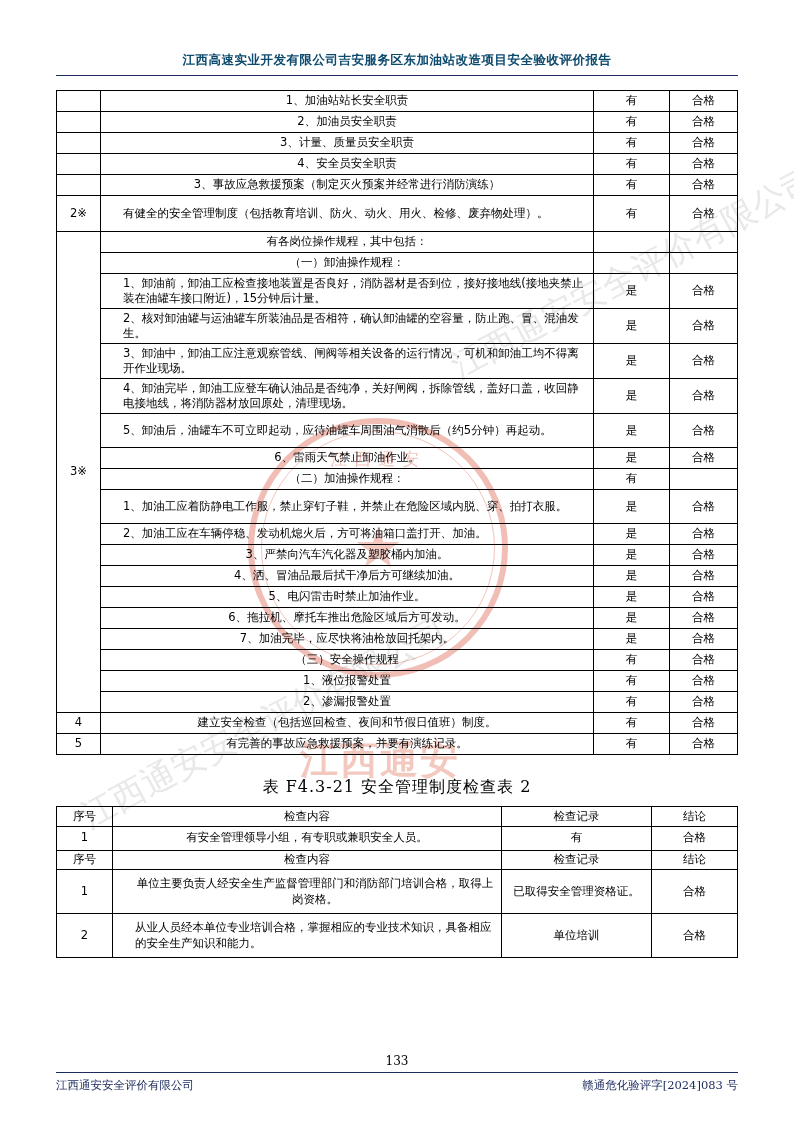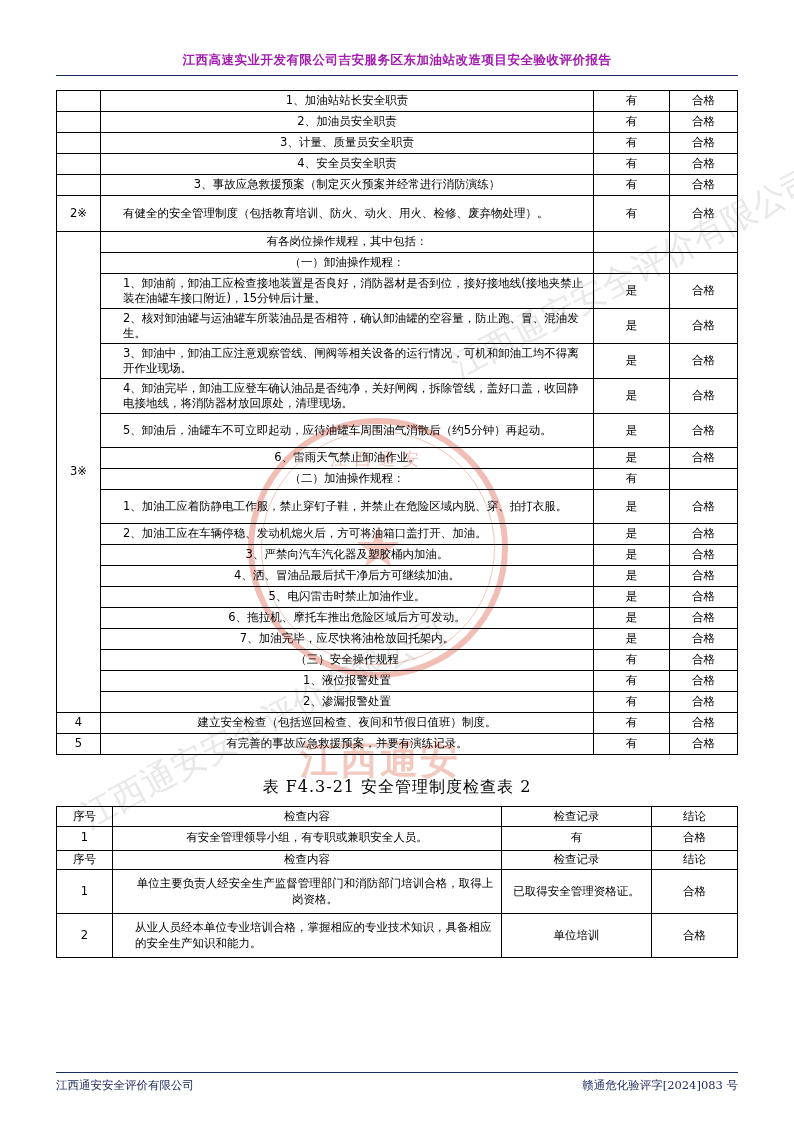--- a/index.html
+++ b/index.html
@@ -22,21 +22,21 @@
     box-sizing: border-box;
     padding: 52px 56px 40px 56px;
   }
   
   .doc-header {
     text-align: center;
     font-family: Liberation Serif, serif;
     font-weight: bold;
     font-size: 12.5px;
     letter-spacing: 0.5px;
-    color: #a21caf;
+    color: #0c4a6e;
     padding-bottom: 6px;
     border-bottom: 1.2px solid #1c2a5e;
     margin-bottom: 14px;
   }
   
   .wm {
     position: absolute;
     pointer-events: none;
     user-select: none;
     z-index: 0;
@@ -391,19 +391,20 @@
         <td>2</td>
         <td class="c-left pad-ind">从业人员经本单位专业培训合格，掌握相应的专业技术知识，具备相应的安全生产知识和能力。</td>
         <td>单位培训</td>
         <td>合格</td>
       </tr>
     </tbody>
   </table>
 
 
   <div class="footer">
+    <div class="page-num">133</div>
     <div class="footer-line">
       <span>江西通安安全评价有限公司</span>
       <span>赣通危化验评字[2024]083 号</span>
     </div>
   </div>
 
 </div>
 
 </body></html>

